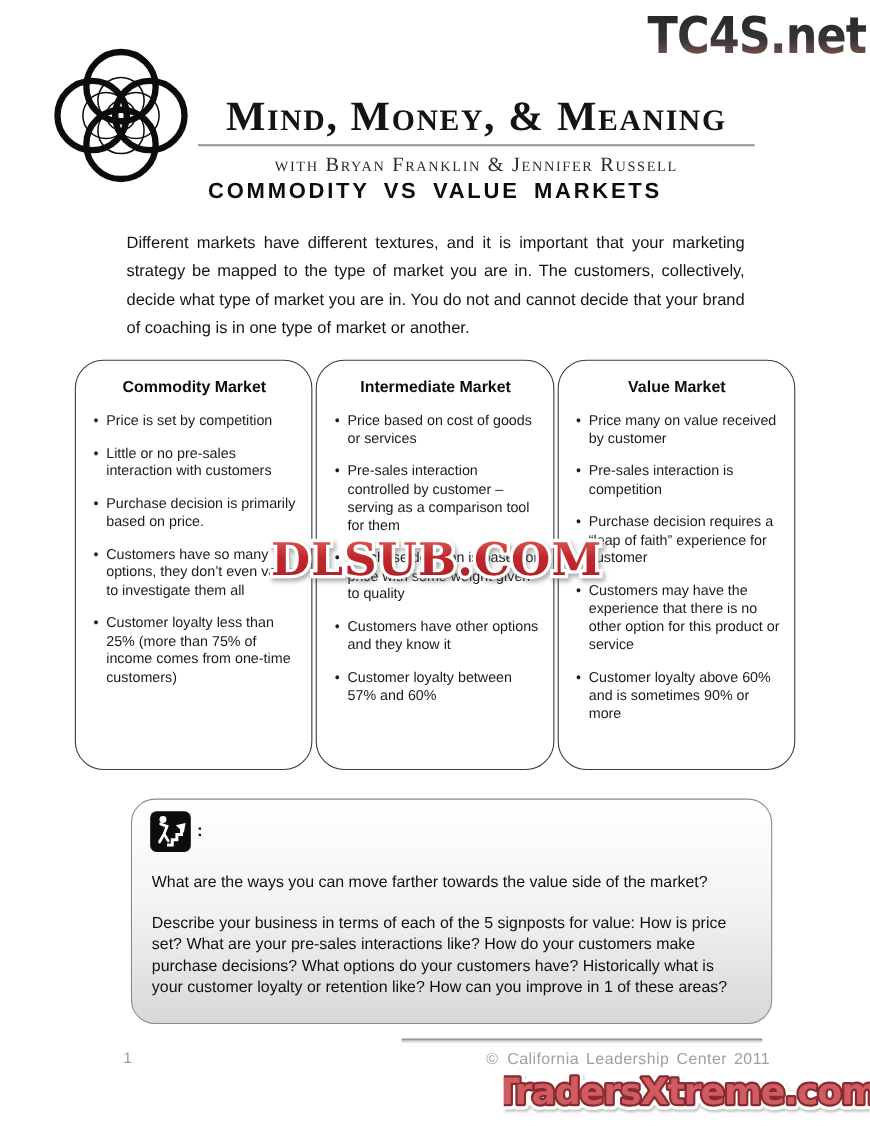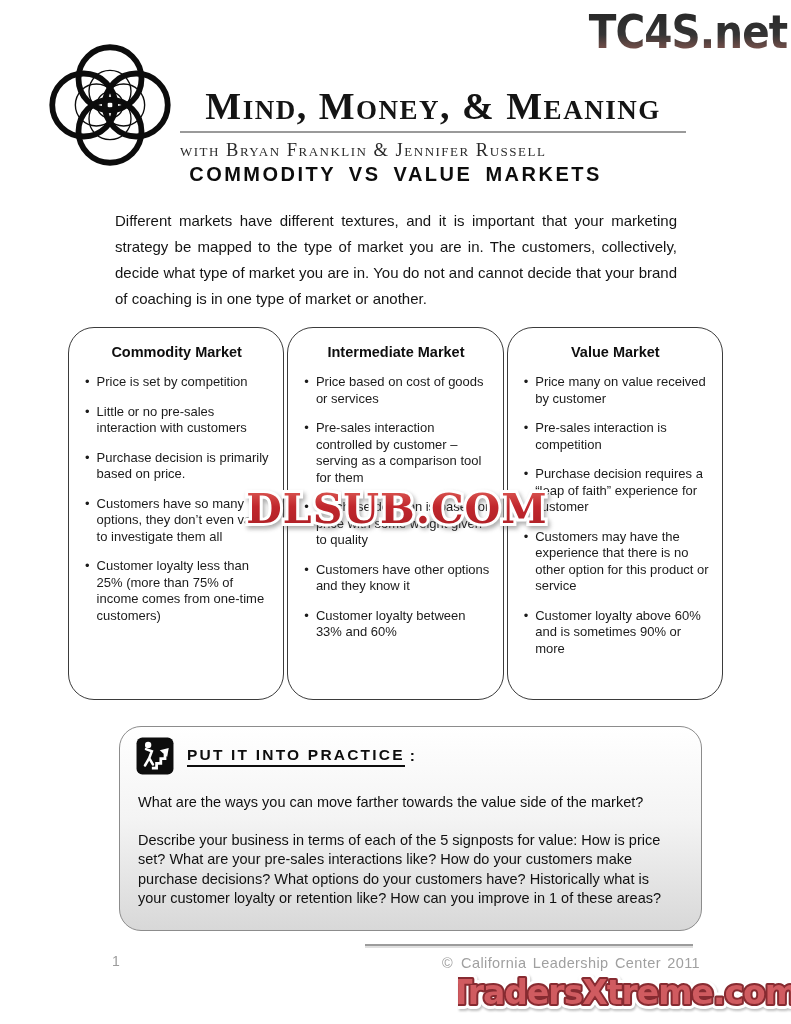--- a/index.html
+++ b/index.html
@@ -10,21 +10,21 @@
   
   .tc4s-svg{left:586px;top:3px;}
   .logo-svg{left:46px;top:42px;}
   .header-text{left:180px;top:58px;width:506px;margin-top:28px;}
   .brand-title{font-family:"Liberation Serif",serif;font-variant:small-caps;
                font-weight:600;font-size:38px;letter-spacing:1.5px;
                color:#141414;text-align:center;white-space:nowrap;line-height:1.1;}
   .brand-rule{height:2px;background:#9a9a9a;margin-top:3px;}
   .brand-subtitle{font-family:"Liberation Serif",serif;font-variant:small-caps;
                   font-size:18.5px;letter-spacing:1.5px;color:#2b2b2b;
-                  text-align:left;margin-top:7px;white-space:nowrap;}
+                  text-align:center;margin-top:7px;white-space:nowrap;}
 
   .page-heading{left:0;top:163px;width:791px;text-align:center;
                 font-size:20px;font-weight:bold;letter-spacing:2.5px;
                 word-spacing:5px;color:#0d0d0d;}
 
   .intro{left:115px;top:208px;width:562px;font-size:15px;line-height:26px;
          text-align:justify;color:#141414;}
 
   
   .columns{left:68px;top:327px;width:655px;height:373px;display:flex;gap:3px;}
@@ -140,21 +140,21 @@
         <li class="col-bullet">
           <span class="bullet-marker">•</span>
           <span class="bullet-text">Purchase decision is based on price with some weight given to quality</span>
         </li>
         <li class="col-bullet">
           <span class="bullet-marker">•</span>
           <span class="bullet-text">Customers have other options and they know it</span>
         </li>
         <li class="col-bullet">
           <span class="bullet-marker">•</span>
-          <span class="bullet-text">Customer loyalty between 33% and 60%</span>
+          <span class="bullet-text">Customer loyalty between 57% and 60%</span>
         </li>
       </ul>
     </div>
     <div class="market-col">
       <div class="col-title">Value Market</div>
       <ul class="col-list">
         <li class="col-bullet">
           <span class="bullet-marker">•</span>
           <span class="bullet-text">Price many on value received by customer</span>
         </li>
@@ -191,21 +191,20 @@
 
 <div class="abs practice">
   <div class="practice-head">
     <svg width="38" height="38" viewBox="0 0 36 36">
       <rect x="0.5" y="0.5" width="35" height="35" rx="5.5" fill="#0d0d0d"></rect>
       <circle cx="11.5" cy="7.5" r="3" fill="#ffffff"></circle>
       <path d="M9.5 11.5 L15 13.5 L12.5 20 L8.5 27 M12.5 20 L16 26" stroke="#ffffff" stroke-width="2.4" fill="none" stroke-linecap="round"></path>
       <path d="M15 29.5 L19.5 29.5 L19.5 25 L23.5 25 L23.5 20.5 L27.5 20.5 L27.5 16" stroke="#ffffff" stroke-width="2.6" fill="none"></path>
       <path d="M22.5 12.5 L31 10.5 L29.5 19 Z" fill="#ffffff"></path>
     </svg>
-    <span class="practice-title">PUT IT INTO PRACTICE</span>
     <span class="practice-colon">:</span>
   </div>
   <div class="practice-body">
       <p class="practice-para">What are the ways you can move farther towards the value side of the market?</p>
       <p class="practice-para">Describe your business in terms of each of the 5 signposts for value:  How is price set? What are your pre-sales interactions like? How do your customers make purchase decisions? What options do your customers have? Historically what is your customer loyalty or retention like?  How can you improve in 1 of these areas?</p>
     </div>
 </div>
 
 <div class="abs footer-rule"></div>
 <div class="abs page-number">1</div>

